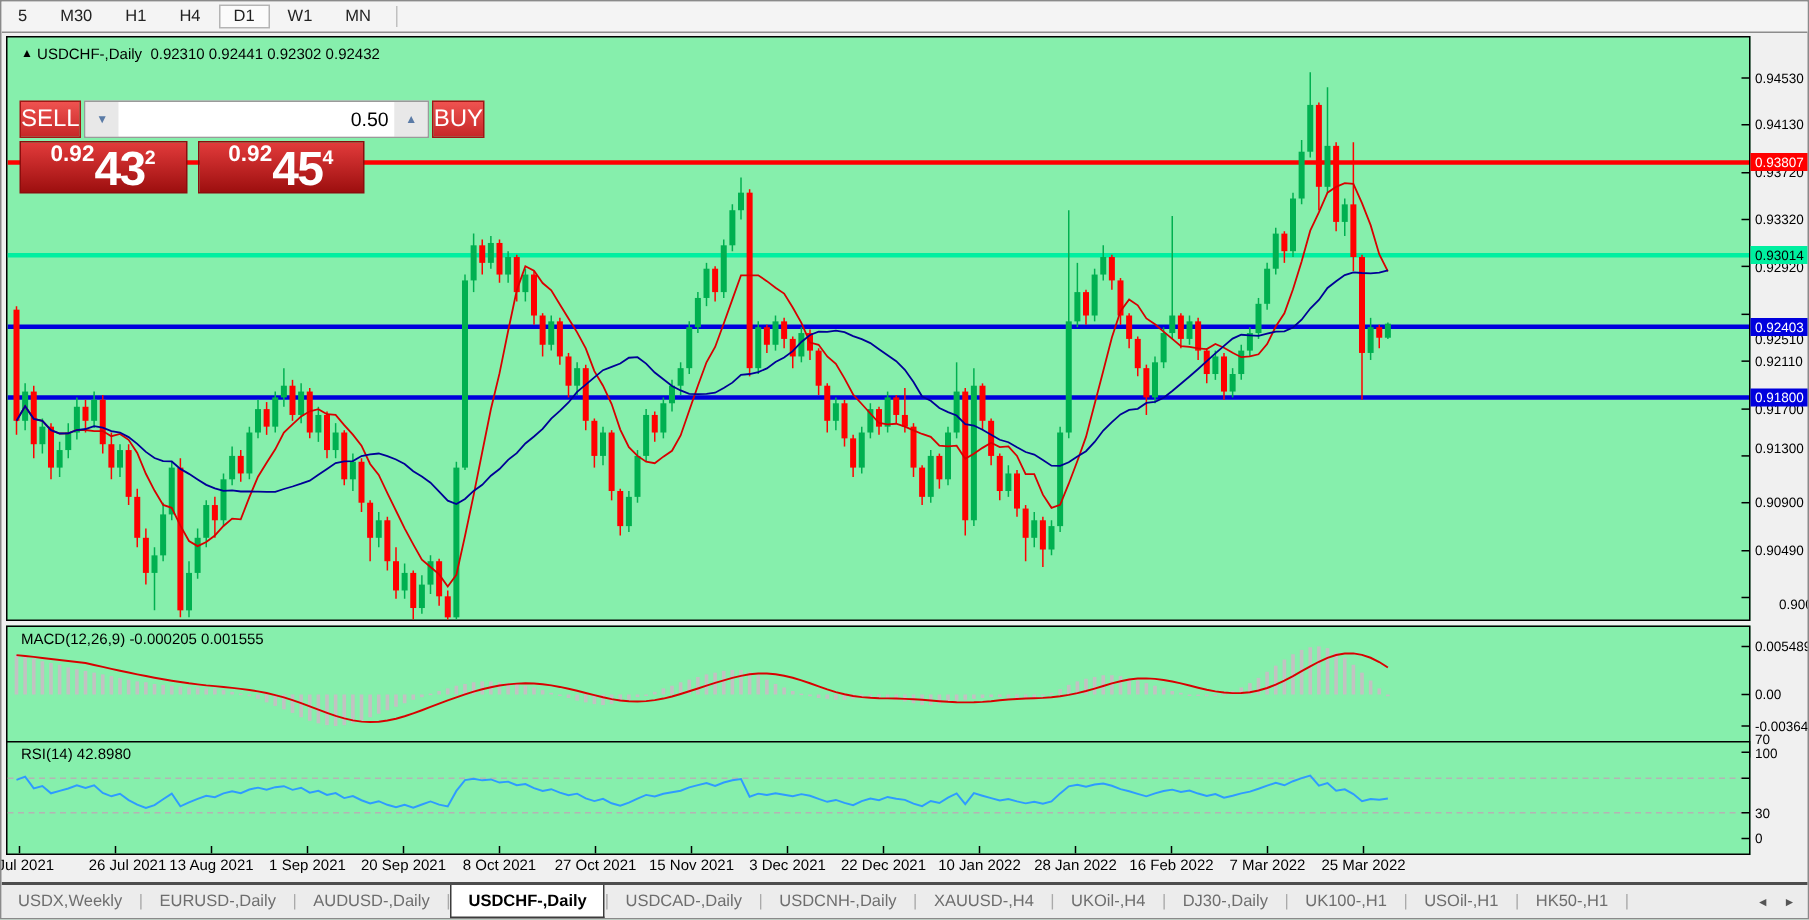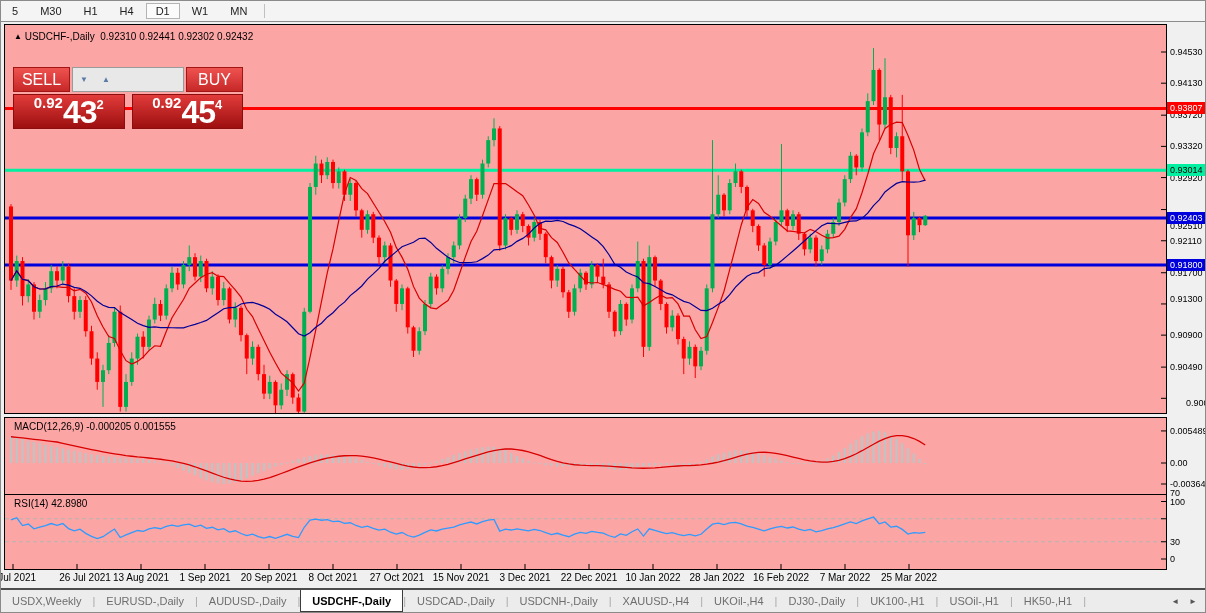--- a/index.html
+++ b/index.html
@@ -6,21 +6,21 @@
   #app{position:relative;width:1206px;height:613px;background:#f0f0f0;
        font-family:"Liberation Sans",sans-serif;overflow:hidden;
        border:1px solid #8a8a8a;box-sizing:border-box;}
   
   #tfbar{position:absolute;left:0;top:0;width:1206px;height:20px;background:#f4f4f4;
          border-bottom:1px solid #8c8c8c;display:flex;align-items:center;font-size:11px;color:#222;}
   .tf{padding:2px 10px;margin:0 1px;cursor:default;}
   .tf.active{background:#fbfbfb;border:1px solid #b4b4b4;padding:1px 9px;}
   .tfsep{width:1px;height:14px;background:#c0c0c0;margin:0 6px;}
   
-  .panel{position:absolute;background:#fca5a5;border:1px solid #000;box-sizing:border-box;}
+  .panel{position:absolute;background:#86efac;border:1px solid #000;box-sizing:border-box;}
   #main-panel{left:3px;top:23px;width:1163px;height:390px;}
   #macd-panel{left:3px;top:416px;width:1163px;height:88px;}
   #rsi-panel{left:3px;top:493px;width:1163px;height:76px;}
   .panel svg{position:absolute;left:0;top:0;}
   .pane-label{position:absolute;font-size:10px;color:#000;white-space:nowrap;z-index:5;}
   #chart-title{left:9px;top:6px;}
   #chart-title .tri{font-size:8px;vertical-align:1px;}
   
   .axis-label{position:absolute;left:1169px;font-size:9px;color:#000;white-space:nowrap;}
   .price-tag{position:absolute;left:1166px;font-size:9px;padding:1px 3px;white-space:nowrap;z-index:6;}
@@ -417,20 +417,21 @@
       <span>0.92441</span>
       <span>0.92302</span>
       <span>0.92432</span>
     </div>
 
     <div id="trade">
       <div id="trade-row1">
         <div class="tbtn">SELL</div>
         <div id="spinner">
           <div class="spin-btn">▼</div>
+          <input id="vol-input" value="0.50" style="">
           <div class="spin-btn">▲</div>
         </div>
         <div class="tbtn">BUY</div>
       </div>
       <div id="trade-row2">
         <div class="bigprice" id="sellbox">
           <span class="small">0.92</span>
           <span class="big">43</span>
           <span class="sup">2</span>
         </div>

